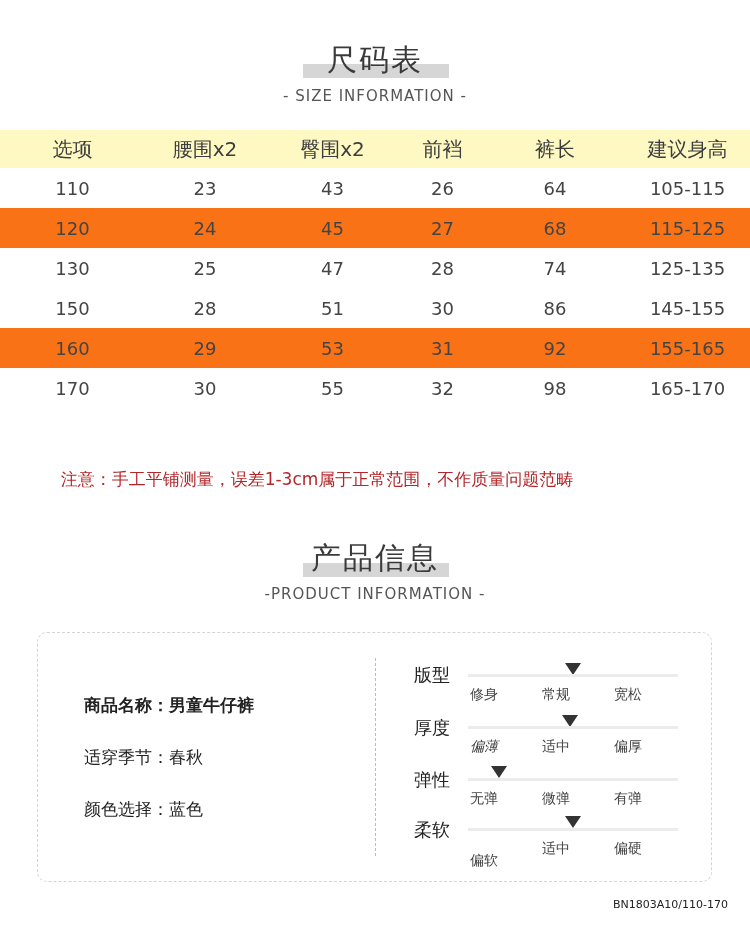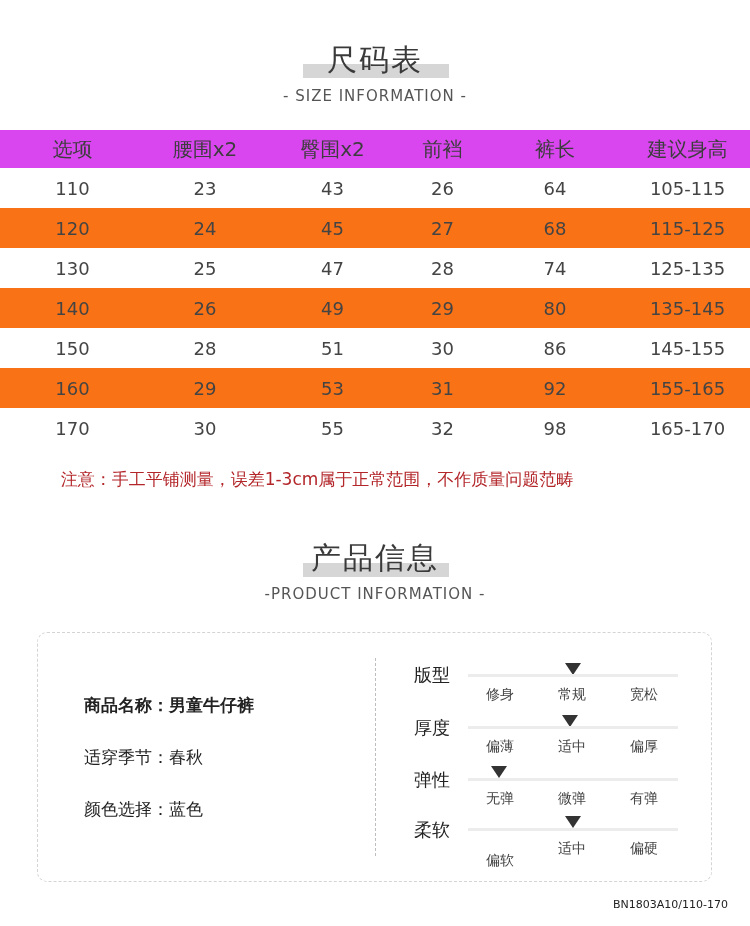--- a/index.html
+++ b/index.html
@@ -1,30 +1,30 @@
 <!DOCTYPE html>
 <html><head>
 <meta charset="utf-8">
 <style>
   * { box-sizing: border-box; margin: 0; padding: 0; }
   body { width: 750px; height: 926px; background: #ffffff; font-family: "DejaVu Sans", sans-serif; color: #333; position: relative; overflow: hidden; }
   .title-bar { position: absolute; height: 14px; background: #d6d6d6; }
   .title-cn { position: absolute; left: 0; width: 750px; text-align: center; font-size: 30px; color: #3a3a3a; letter-spacing: 2px; }
   .title-en { position: absolute; left: 0; width: 750px; text-align: center; font-size: 15px; color: #555; letter-spacing: 1px; }
   table.size { position: absolute; left: 0; top: 130px; width: 750px; border-collapse: collapse; }
-  table.size th { height: 38px; background: #d946ef; font-weight: normal; font-size: 20px; color: #3d3d3d; text-align: center; }
+  table.size th { height: 38px; background: #fef9c3; font-weight: normal; font-size: 20px; color: #3d3d3d; text-align: center; }
   table.size td { height: 40px; font-size: 18px; color: #444; text-align: center; }
   table.size tr.alt td { background: #f97316; }
   .note { position: absolute; top: 468px; left: 0; width: 634px; text-align: center; font-size: 17px; color: #b3262a; }
   .card { position: absolute; left: 37px; top: 632px; width: 675px; height: 250px; border: 1px dashed #d4d4d4; border-radius: 10px; }
   .vline { position: absolute; left: 375px; top: 658px; height: 198px; border-left: 1px dashed #bdbdbd; }
   .info-row { position: absolute; left: 84px; font-size: 17px; color: #222; }
   .attr-label { position: absolute; left: 414px; font-size: 18px; color: #222; }
   .attr-track { position: absolute; left: 468px; width: 210px; height: 3px; background: #ececec; }
-  .attr-opt { position: absolute; font-size: 14px; color: #444; width: 60px; text-align: center; }
+  .attr-opt { position: absolute; font-size: 14px; color: #444; width: 60px; }
   .attr-marker { position: absolute; width: 0; height: 0; border-left: 8px solid transparent; border-right: 8px solid transparent; border-top: 12px solid #333; }
   .code { position: absolute; right: 22px; top: 898px; font-size: 11px; color: #222; }
 </style>
 </head>
 <body>
 
 <div class="title-bar" style="left:303px; top:64px; width:146px;"></div>
 <div class="title-cn" style="top:40px;">尺码表</div>
 <div class="title-en" style="top:87px;">- SIZE INFORMATION -</div>
 
@@ -64,28 +64,20 @@
       <td>68</td>
       <td>115-125</td>
     </tr>
     <tr>
       <td>130</td>
       <td>25</td>
       <td>47</td>
       <td>28</td>
       <td>74</td>
       <td>125-135</td>
-    </tr>
-    <tr class="alt">
-      <td>140</td>
-      <td>26</td>
-      <td>49</td>
-      <td>29</td>
-      <td>80</td>
-      <td>135-145</td>
     </tr>
     <tr>
       <td>150</td>
       <td>28</td>
       <td>51</td>
       <td>30</td>
       <td>86</td>
       <td>145-155</td>
     </tr>
     <tr class="alt">
@@ -129,21 +121,21 @@
 <div class="attr-label" style="top:663px;">版型</div>
 <div class="attr-marker" style="left:565px; top:663px;"></div>
 <div class="attr-track" style="top:674px;"></div>
 <div class="attr-opt" style="left:470px; top:686px;">修身</div>
 <div class="attr-opt" style="left:542px; top:686px;">常规</div>
 <div class="attr-opt" style="left:614px; top:686px;">宽松</div>
 
 <div class="attr-label" style="top:716px;">厚度</div>
 <div class="attr-marker" style="left:562px; top:715px;"></div>
 <div class="attr-track" style="top:726px;"></div>
-<div class="attr-opt" style="left:470px; top:738px;">偏薄</div>
+<div class="attr-opt" style="left:470px; top:738px;font-style:italic;">偏薄</div>
 <div class="attr-opt" style="left:542px; top:738px;">适中</div>
 <div class="attr-opt" style="left:614px; top:738px;">偏厚</div>
 
 <div class="attr-label" style="top:768px;">弹性</div>
 <div class="attr-marker" style="left:491px; top:766px;"></div>
 <div class="attr-track" style="top:778px;"></div>
 <div class="attr-opt" style="left:470px; top:790px;">无弹</div>
 <div class="attr-opt" style="left:542px; top:790px;">微弹</div>
 <div class="attr-opt" style="left:614px; top:790px;">有弹</div>
 

